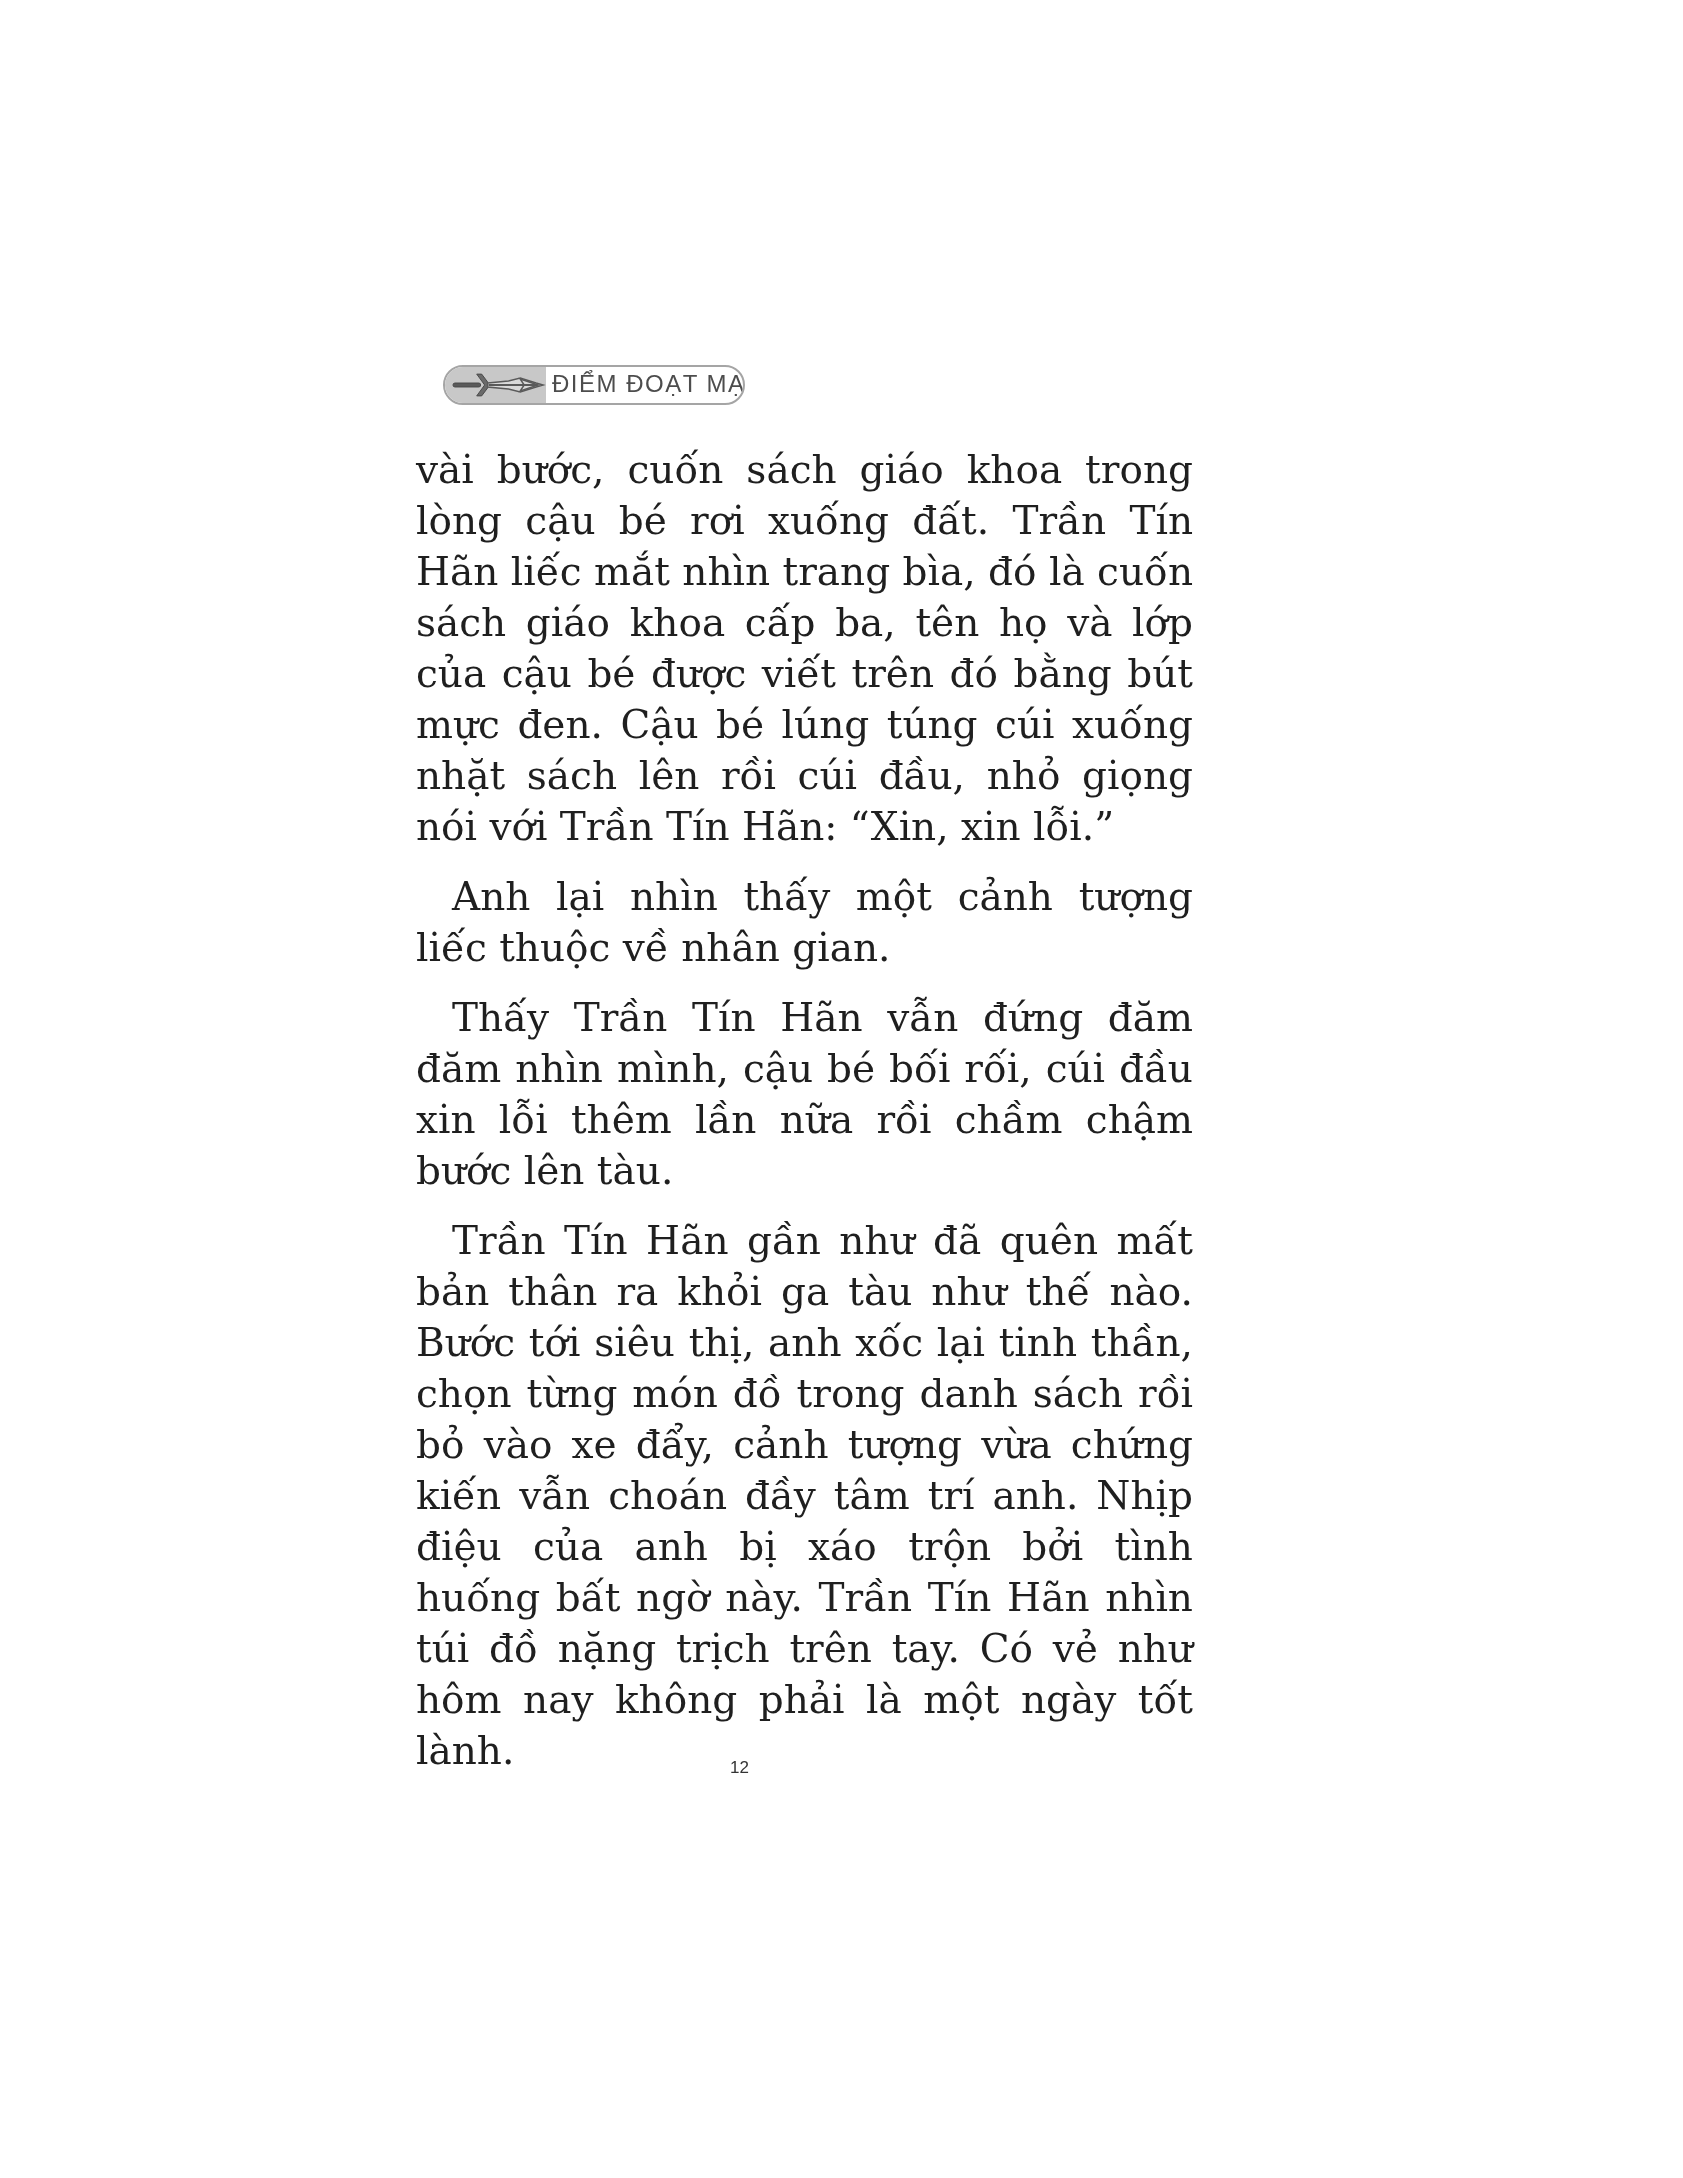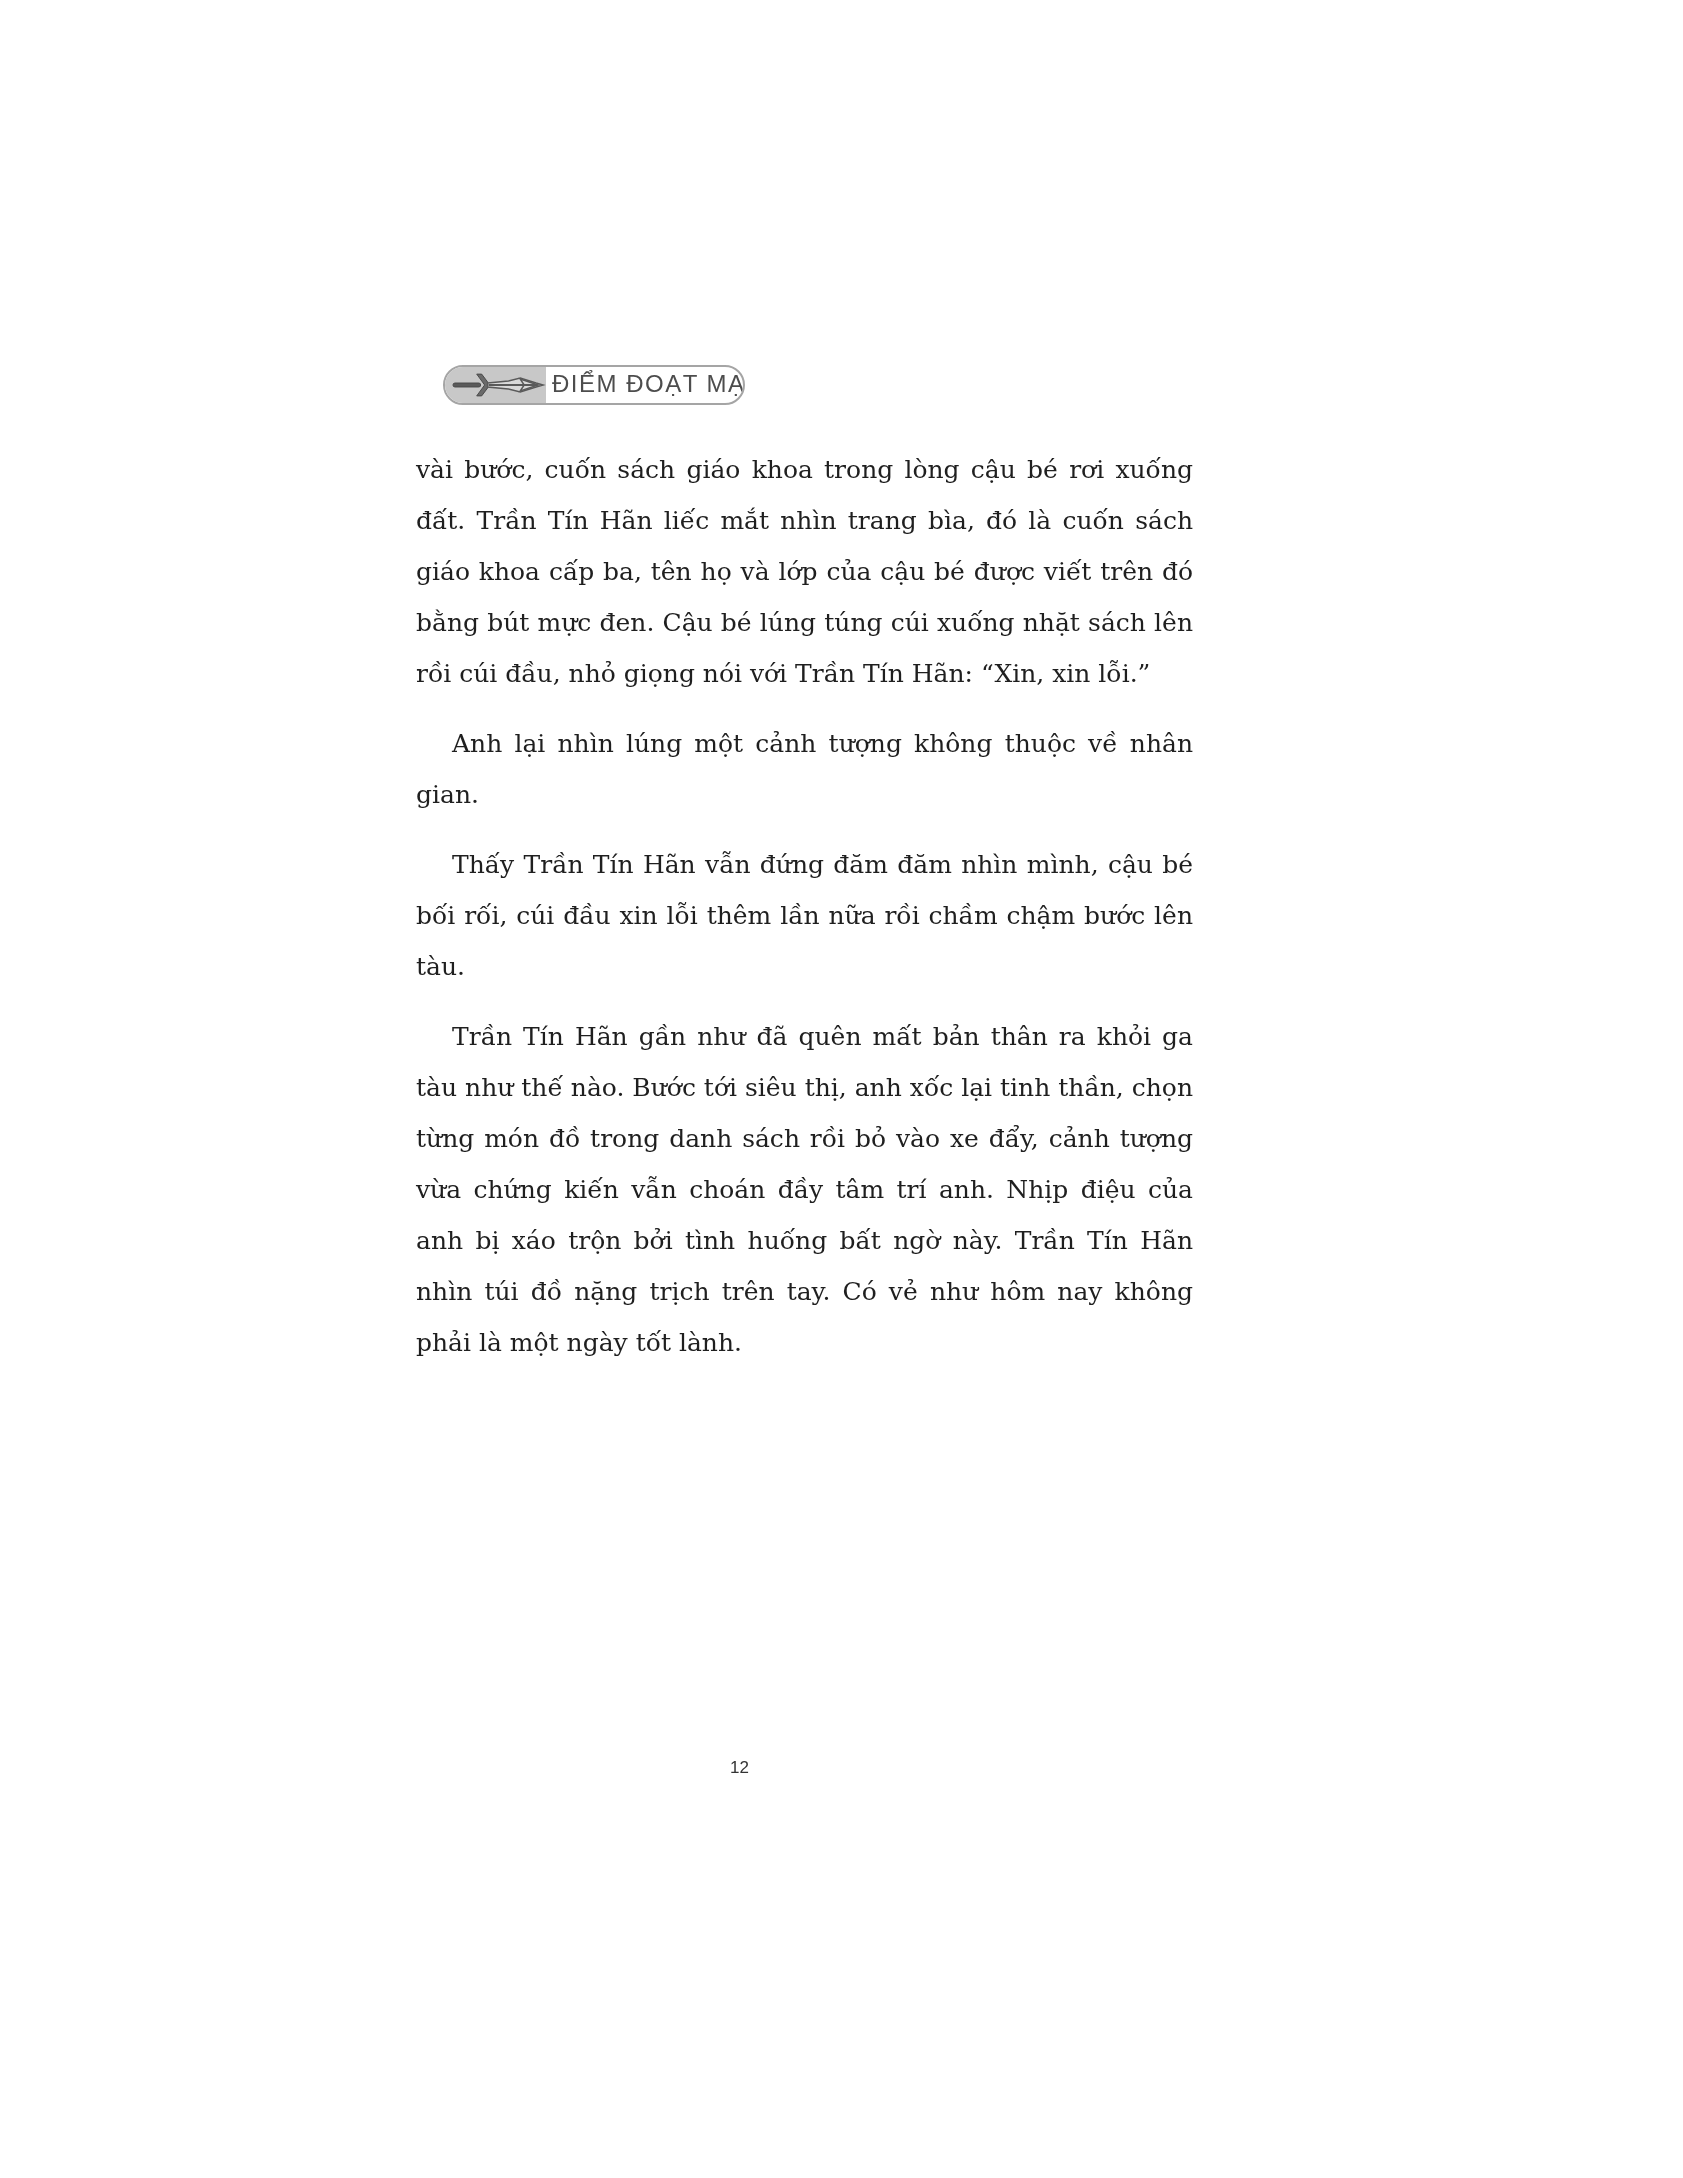--- a/index.html
+++ b/index.html
@@ -53,21 +53,21 @@
     white-space: nowrap;
     padding: 0 10px 2px 6px;
   }
   
   .text-block {
     position: absolute;
     left: 416px;
     top: 444px;
     width: 777px;
     color: #1f1f1f;
-    font-size: 25px;
+    font-size: 39px;
     line-height: 51px;
     text-align: justify;
     text-justify: inter-word;
   }
   .text-block p {
     margin: 0 0 19px 0;
     text-indent: 36px;
   }
   .text-block p:first-child {
     text-indent: 0;
@@ -102,21 +102,21 @@
         <path d="M38,15 L86,15" stroke="#5a5a5a" stroke-width="2" fill="none"></path>
 
         <path d="M70,9 L88,15 L70,21 L74,15 Z" fill="none" stroke="#5a5a5a" stroke-width="1.5"></path>
       </svg>
     </div>
     <span class="badge-label">ĐIỂM ĐOẠT MẠNG</span>
   </div>
 
   <div class="text-block">
     <p>vài bước, cuốn sách giáo khoa trong lòng cậu bé rơi xuống đất. Trần Tín Hãn liếc mắt nhìn trang bìa, đó là cuốn sách giáo khoa cấp ba, tên họ và lớp của cậu bé được viết trên đó bằng bút mực đen. Cậu bé lúng túng cúi xuống nhặt sách lên rồi cúi đầu, nhỏ giọng nói với Trần Tín Hãn: “Xin, xin lỗi.”</p>
-    <p>Anh lại nhìn lúng một cảnh tượng không thuộc về nhân gian.</p>
+    <p>Anh lại nhìn thấy một cảnh tượng liếc thuộc về nhân gian.</p>
     <p>Thấy Trần Tín Hãn vẫn đứng đăm đăm nhìn mình, cậu bé bối rối, cúi đầu xin lỗi thêm lần nữa rồi chầm chậm bước lên tàu.</p>
     <p>Trần Tín Hãn gần như đã quên mất bản thân ra khỏi ga tàu như thế nào. Bước tới siêu thị, anh xốc lại tinh thần, chọn từng món đồ trong danh sách rồi bỏ vào xe đẩy, cảnh tượng vừa chứng kiến vẫn choán đầy tâm trí anh. Nhịp điệu của anh bị xáo trộn bởi tình huống bất ngờ này. Trần Tín Hãn nhìn túi đồ nặng trịch trên tay. Có vẻ như hôm nay không phải là một ngày tốt lành.</p>
   </div>
 
   <div class="page-num">12</div>
 
 </div>
 
 
 </body></html>

